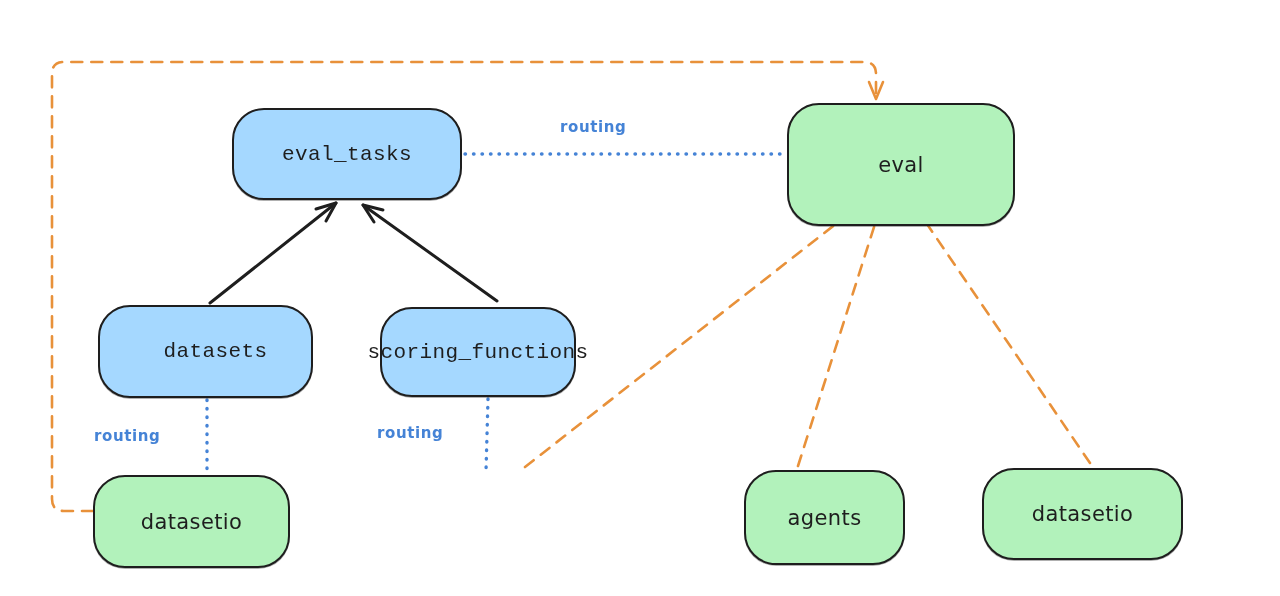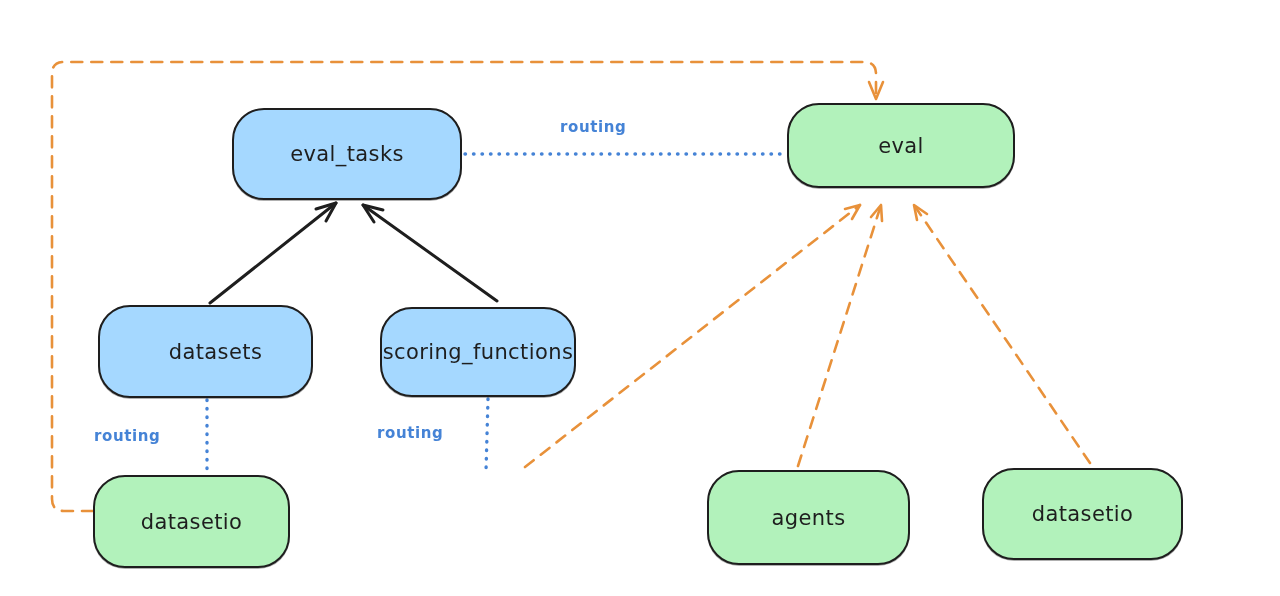--- a/index.html
+++ b/index.html
@@ -36,21 +36,21 @@
   .node {
     position: absolute;
     border: 2.6px solid var(--node-stroke);
     border-radius: 32px;
     display: flex; align-items: center; justify-content: center;
     font-size: 21px;
     letter-spacing: 0.4px;
     color: #1e1e1e;
     box-shadow: 0 1px 0 rgba(30,30,30,0.35);
   }
-  .node-blue { background: var(--blue-fill); }
+  .node-blue { background: var(--blue-fill); font-family: Liberation Mono, monospace; }
   .node-green { background: var(--green-fill); }
   .edge-label {
     position: absolute;
     color: var(--routing-blue);
     font-size: 15px;
     font-weight: bold;
     letter-spacing: 0.6px;
     width: 120px;
   }
 </style>
@@ -80,38 +80,38 @@
     <path class="head-orange" d="M871 217 L881 205 L882 221"></path>
 
     <path class="edge-line edge-orange-dashed" d="M1090 463 L914 205"></path>
     <path class="head-orange" d="M917 220 L914 205 L927 214"></path>
   </svg>
 
   <div class="node node-blue" style="left:232px; top:108px; width:230px; height:92px;">
     <span>eval_tasks</span>
   </div>
 
-  <div class="node node-green" style="left:787px; top:103px; width:228px; height:85px;">
+  <div class="node node-green" style="left:787px; top:103px; width:228px; height:123px;">
     <span>eval</span>
   </div>
 
   <div class="node node-blue" style="left:98px; top:305px; width:215px; height:93px;padding-left:20px;">
     <span>datasets</span>
   </div>
 
   <div class="node node-blue" style="left:380px; top:307px; width:196px; height:90px;">
     <span>scoring_functions</span>
   </div>
 
   <div class="node node-green" style="left:93px; top:475px; width:197px; height:93px;">
     <span>datasetio</span>
   </div>
 
 
-  <div class="node node-green" style="left:707px; top:470px; width:203px; height:95px;align-items:center;">
+  <div class="node node-green" style="left:744px; top:470px; width:161px; height:95px;align-items:center;">
     <span>agents</span>
   </div>
 
   <div class="node node-green" style="left:982px; top:468px; width:201px; height:92px;">
     <span>datasetio</span>
   </div>
 
   <div class="edge-label" style="left:560px; top:118px;">routing</div>
 
   <div class="edge-label" style="left:94px; top:427px; width:120px;">routing</div>

